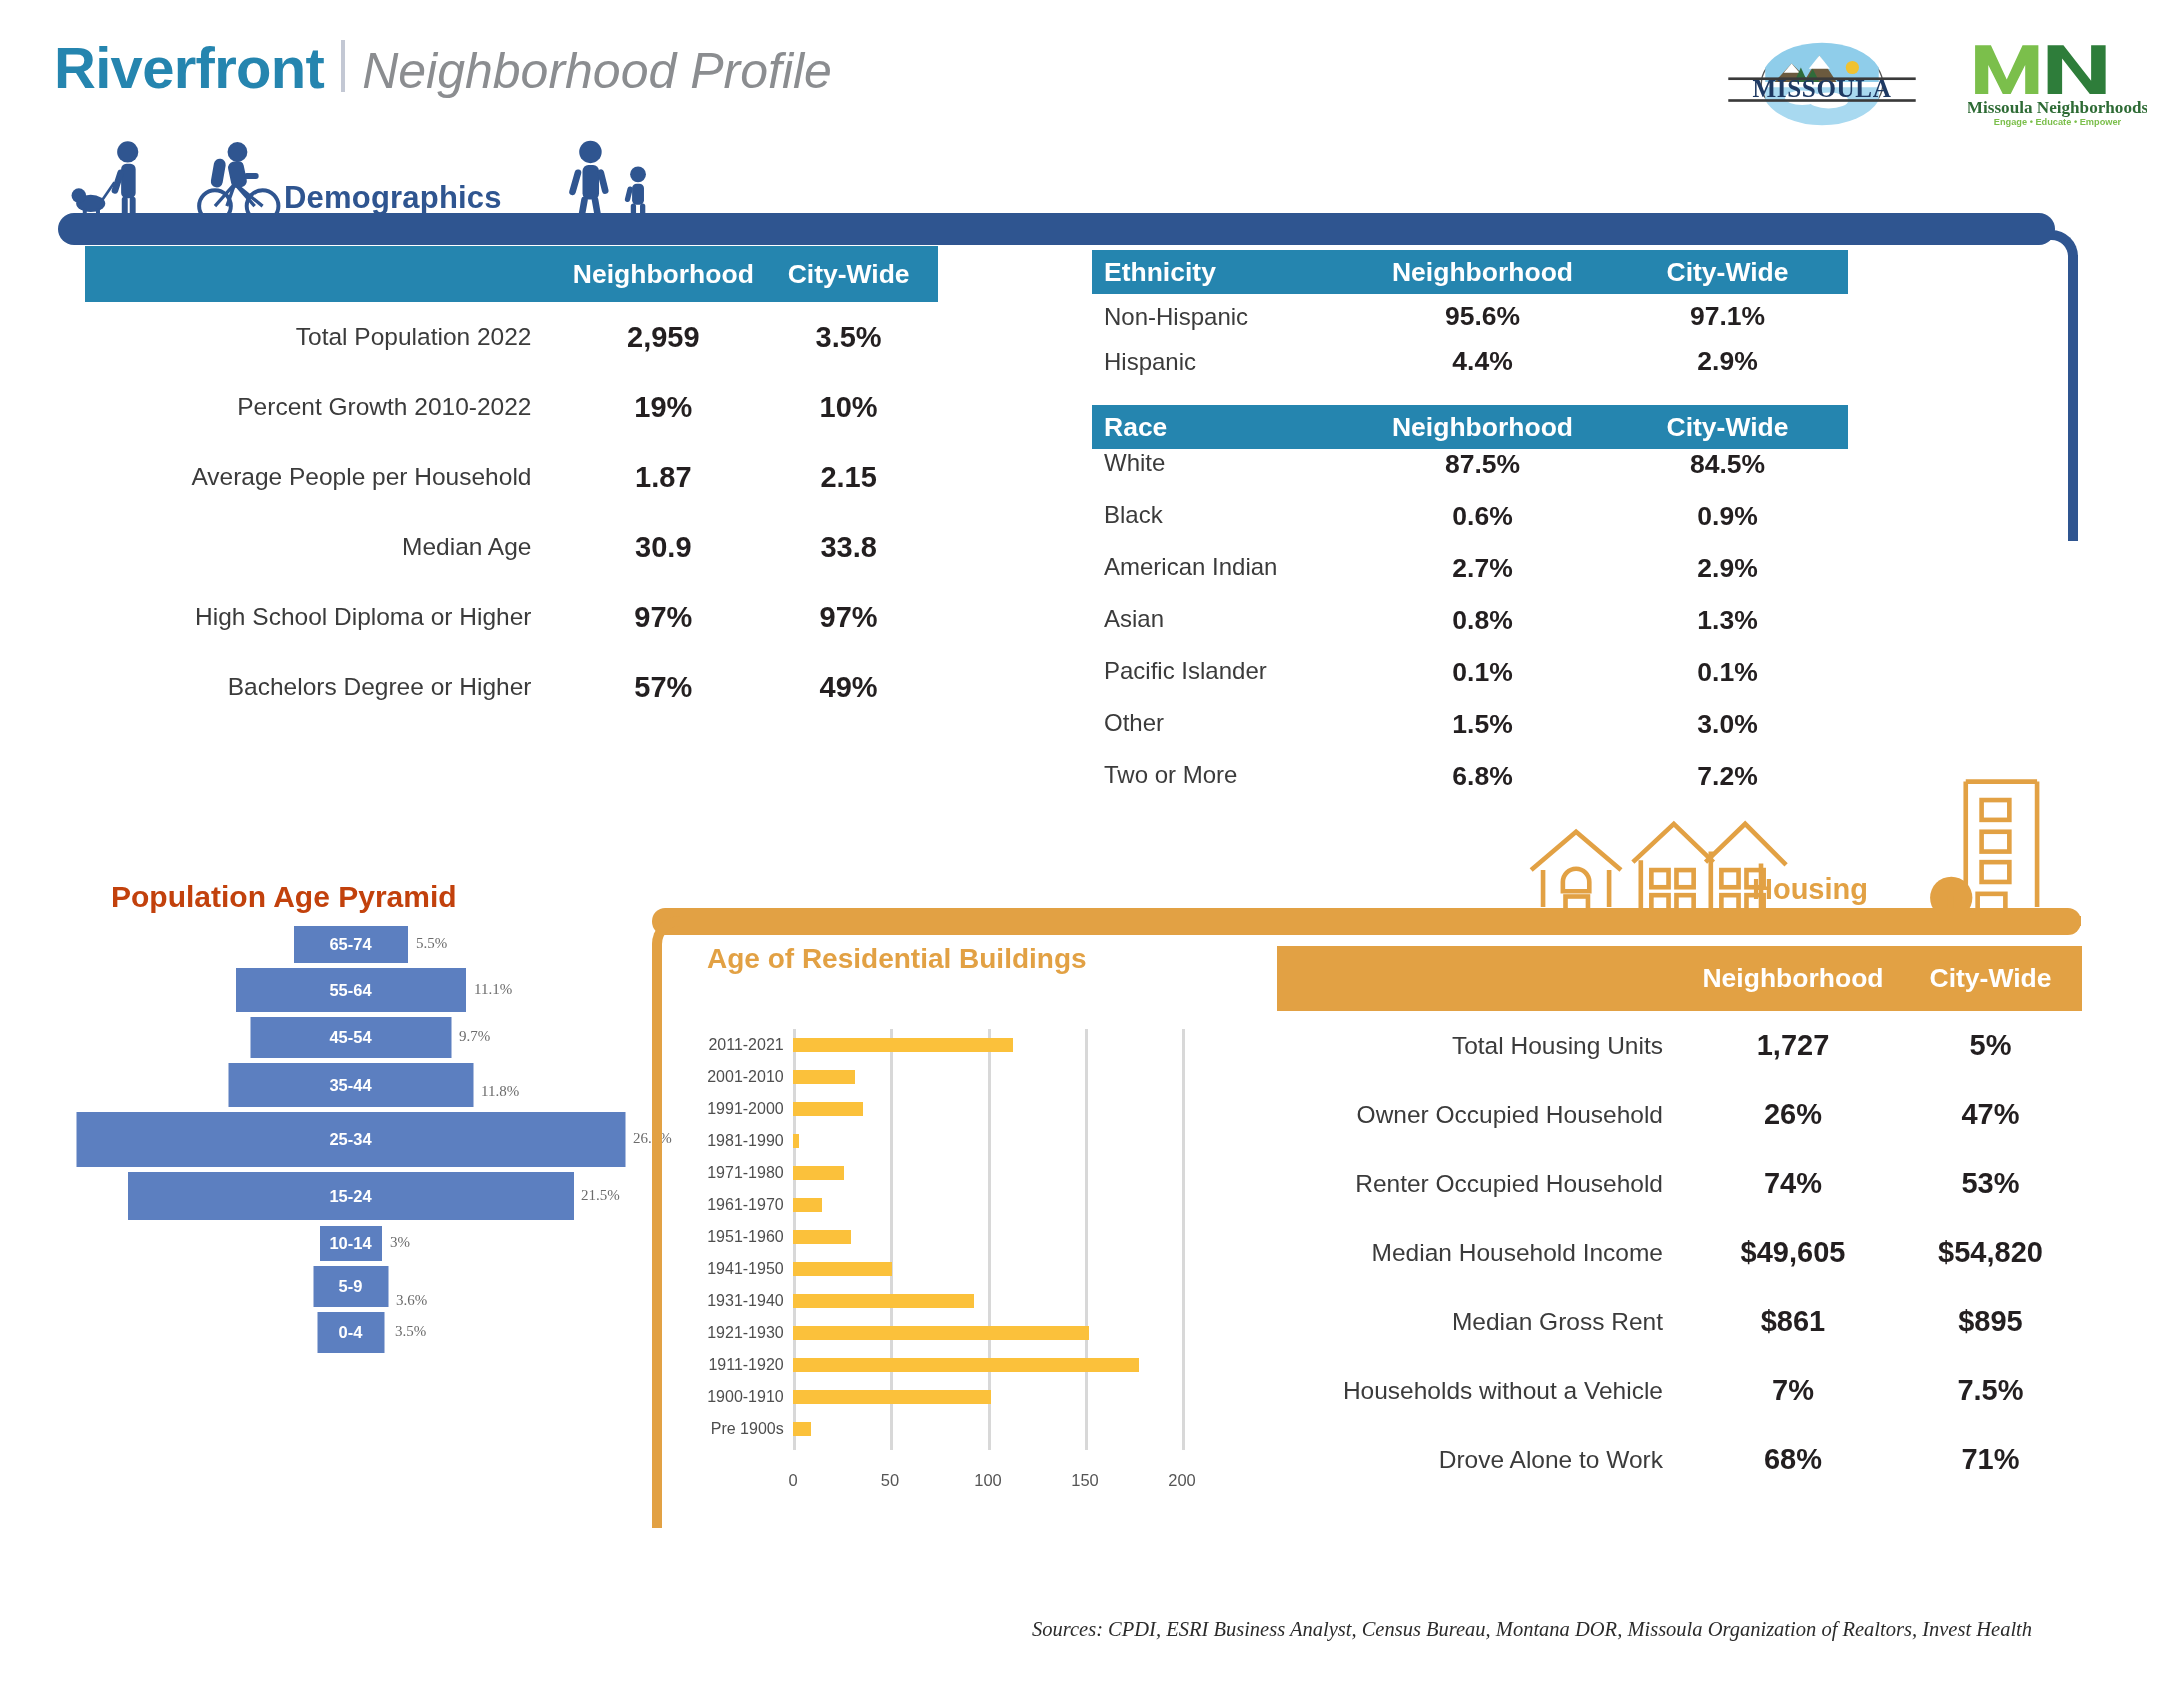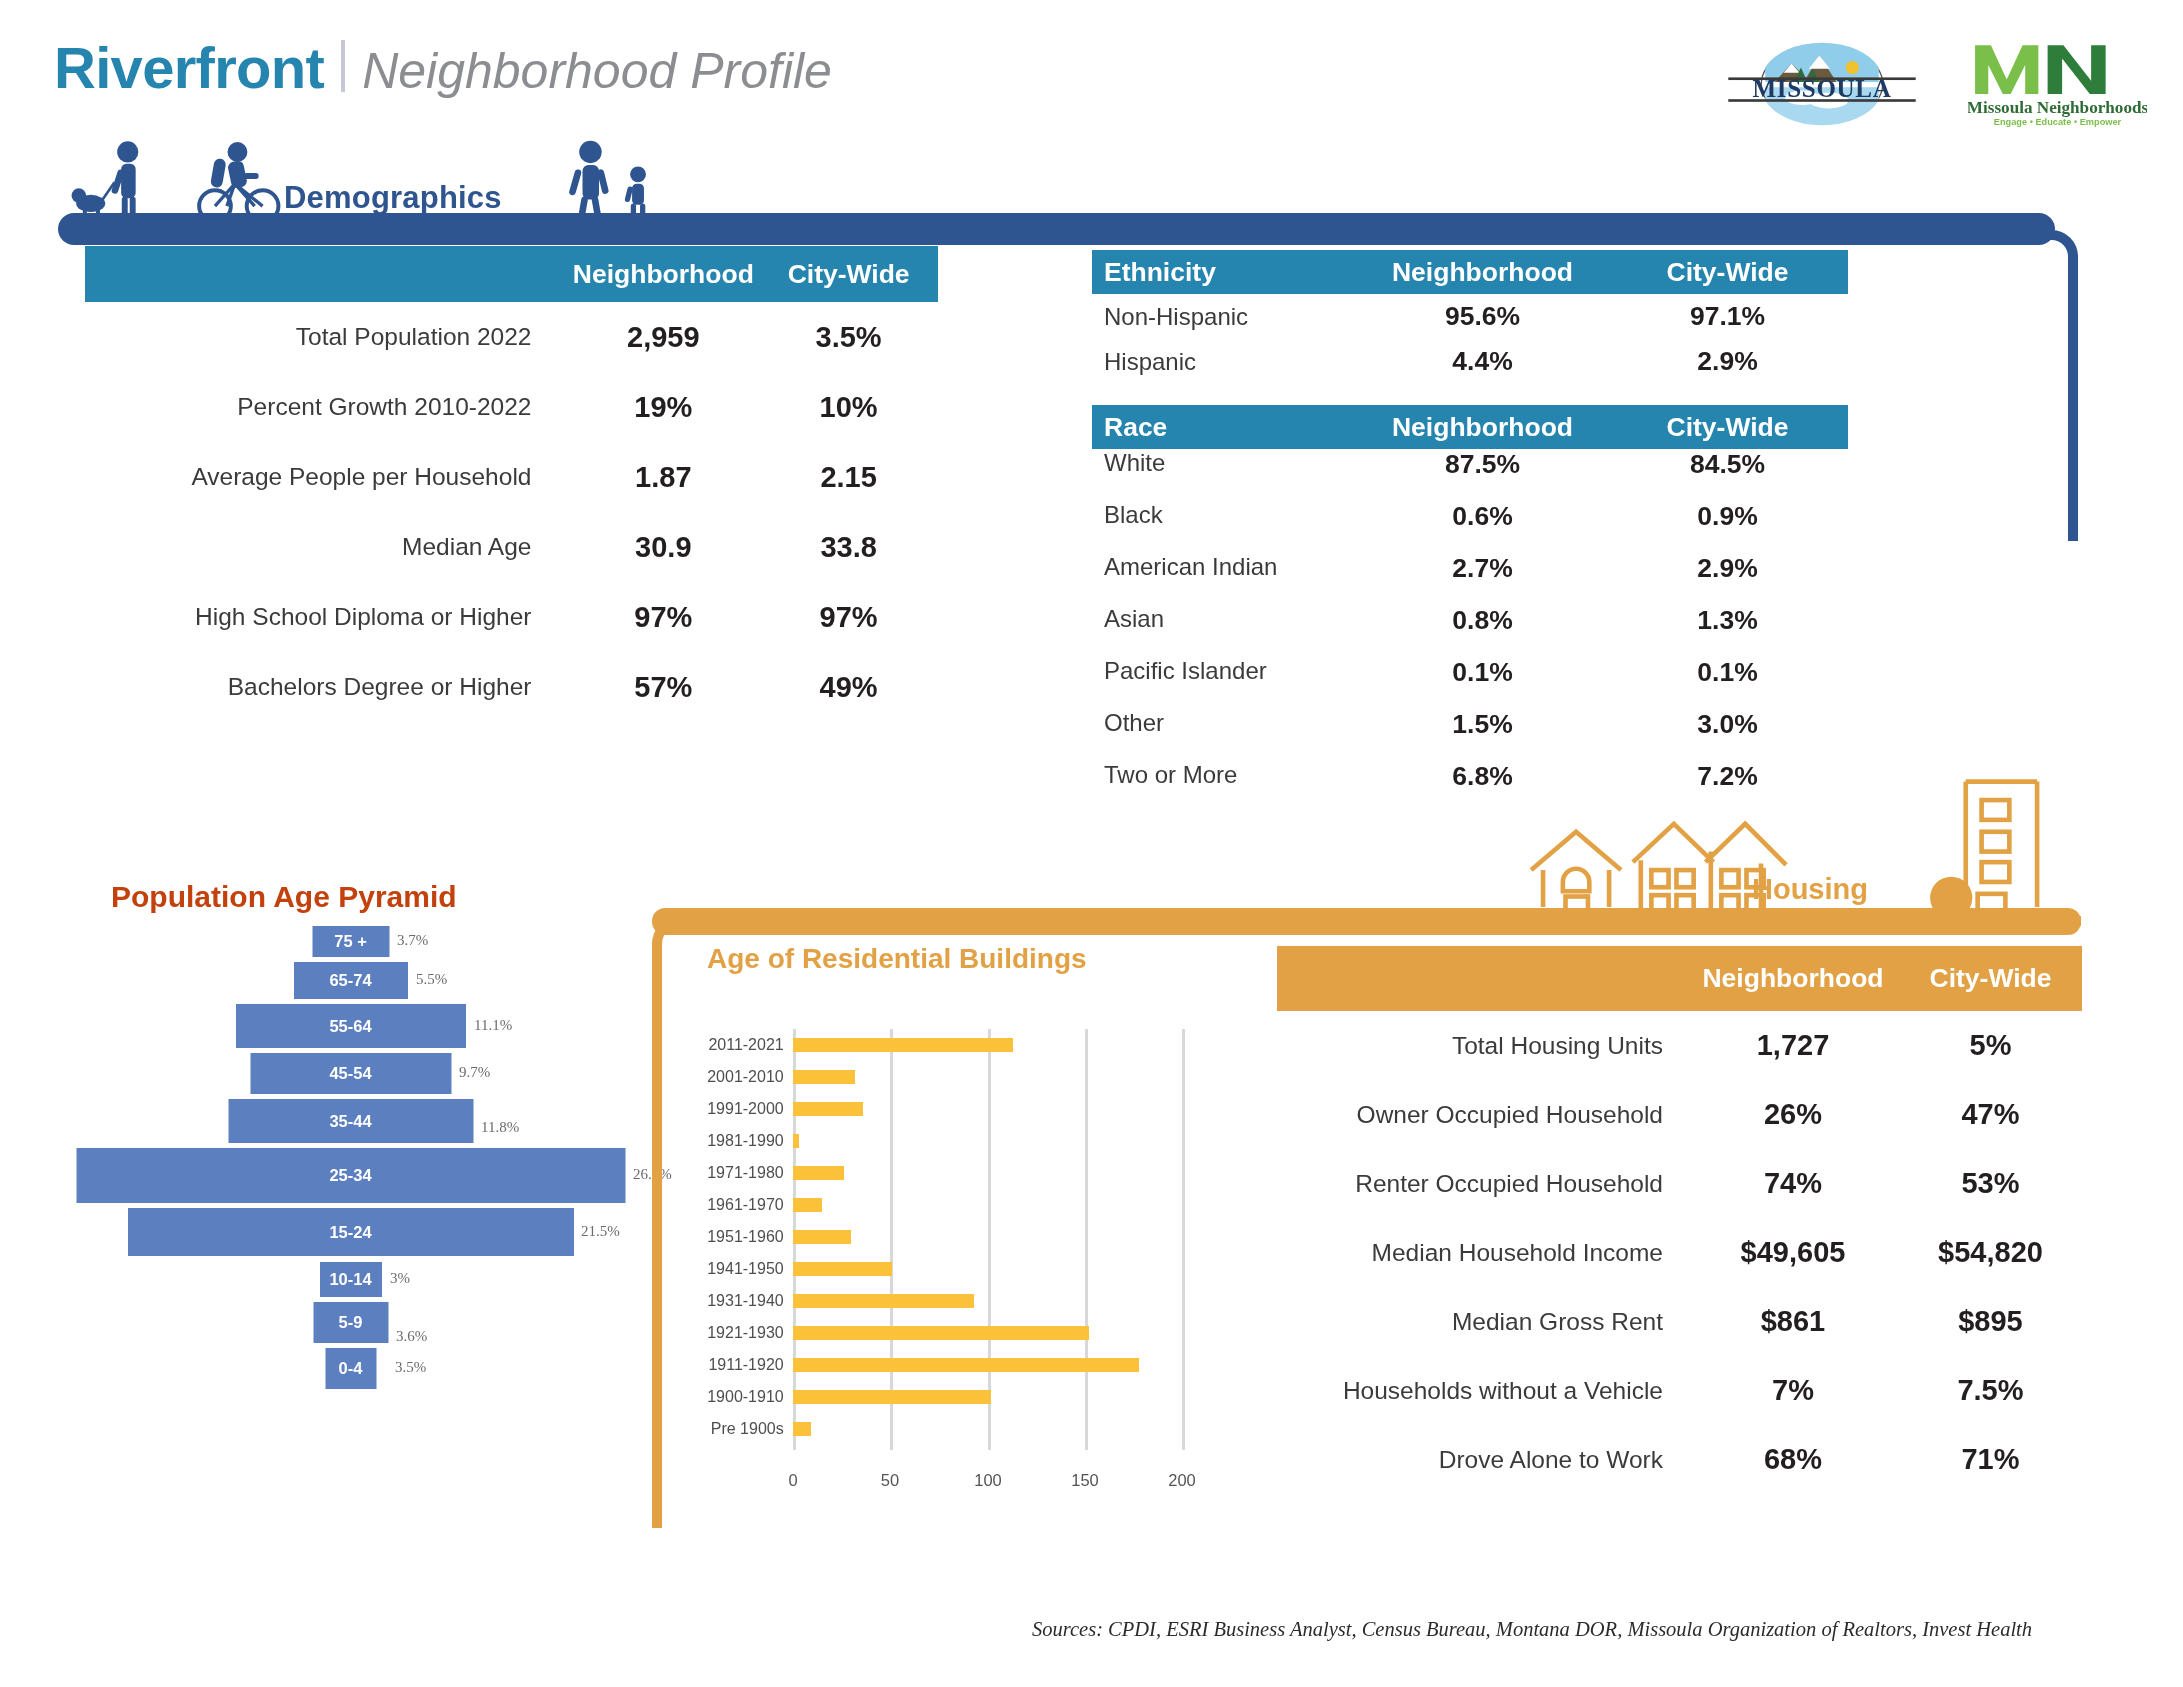--- a/index.html
+++ b/index.html
@@ -347,24 +347,20 @@
     </div>
     <div class="trow">
       <div class="e-lbl">Two or More</div>
       <div class="e-n">6.8%</div>
       <div class="e-c">7.2%</div>
     </div>
   </div>
 
   <div class="pyr-title">Population Age Pyramid</div>
   <div class="pyr-wrap">
-      <div class="pyr-row" style="height: 36px;">
-        <div class="pyr-bar" style="width: 77px; height: 31px;">75 +</div>
-        <div class="pyr-val" style="left: 344px; top: 6.3px;">3.7%</div>
-      </div>
       <div class="pyr-row" style="height: 42px;">
         <div class="pyr-bar" style="width: 114px; height: 37px;">65-74</div>
         <div class="pyr-val" style="left: 363px; top: 9.3px;">5.5%</div>
       </div>
       <div class="pyr-row" style="height: 49px;">
         <div class="pyr-bar" style="width: 230px; height: 44px;">55-64</div>
         <div class="pyr-val" style="left: 421px; top: 12.6px;">11.1%</div>
       </div>
       <div class="pyr-row" style="height: 46px;">
         <div class="pyr-bar" style="width: 201px; height: 41px;">45-54</div>
@@ -384,21 +380,21 @@
       </div>
       <div class="pyr-row" style="height: 40px;">
         <div class="pyr-bar" style="width: 62px; height: 35px;">10-14</div>
         <div class="pyr-val" style="left: 337px; top: 8.3px;">3%</div>
       </div>
       <div class="pyr-row" style="height: 46px;">
         <div class="pyr-bar" style="width: 75px; height: 41px;">5-9</div>
         <div class="pyr-val" style="left: 343px; top: 26px;">3.6%</div>
       </div>
       <div class="pyr-row" style="height: 46px;">
-        <div class="pyr-bar" style="width: 51px; height: 41px;">0-4</div>
+        <div class="pyr-bar" style="width: 67px; height: 41px;">0-4</div>
         <div class="pyr-val" style="left: 342px; top: 11.2px;">3.5%</div>
       </div>
     </div>
 
   <div class="house-scene">
     <svg viewBox="0 0 800 215" width="529" height="142">
       <g fill="none" stroke="#E2A144" stroke-width="7">
 
         <path d="M24 150 L92 92 L160 150"></path>
         <path d="M42 150 L42 206 M142 150 L142 206"></path>

